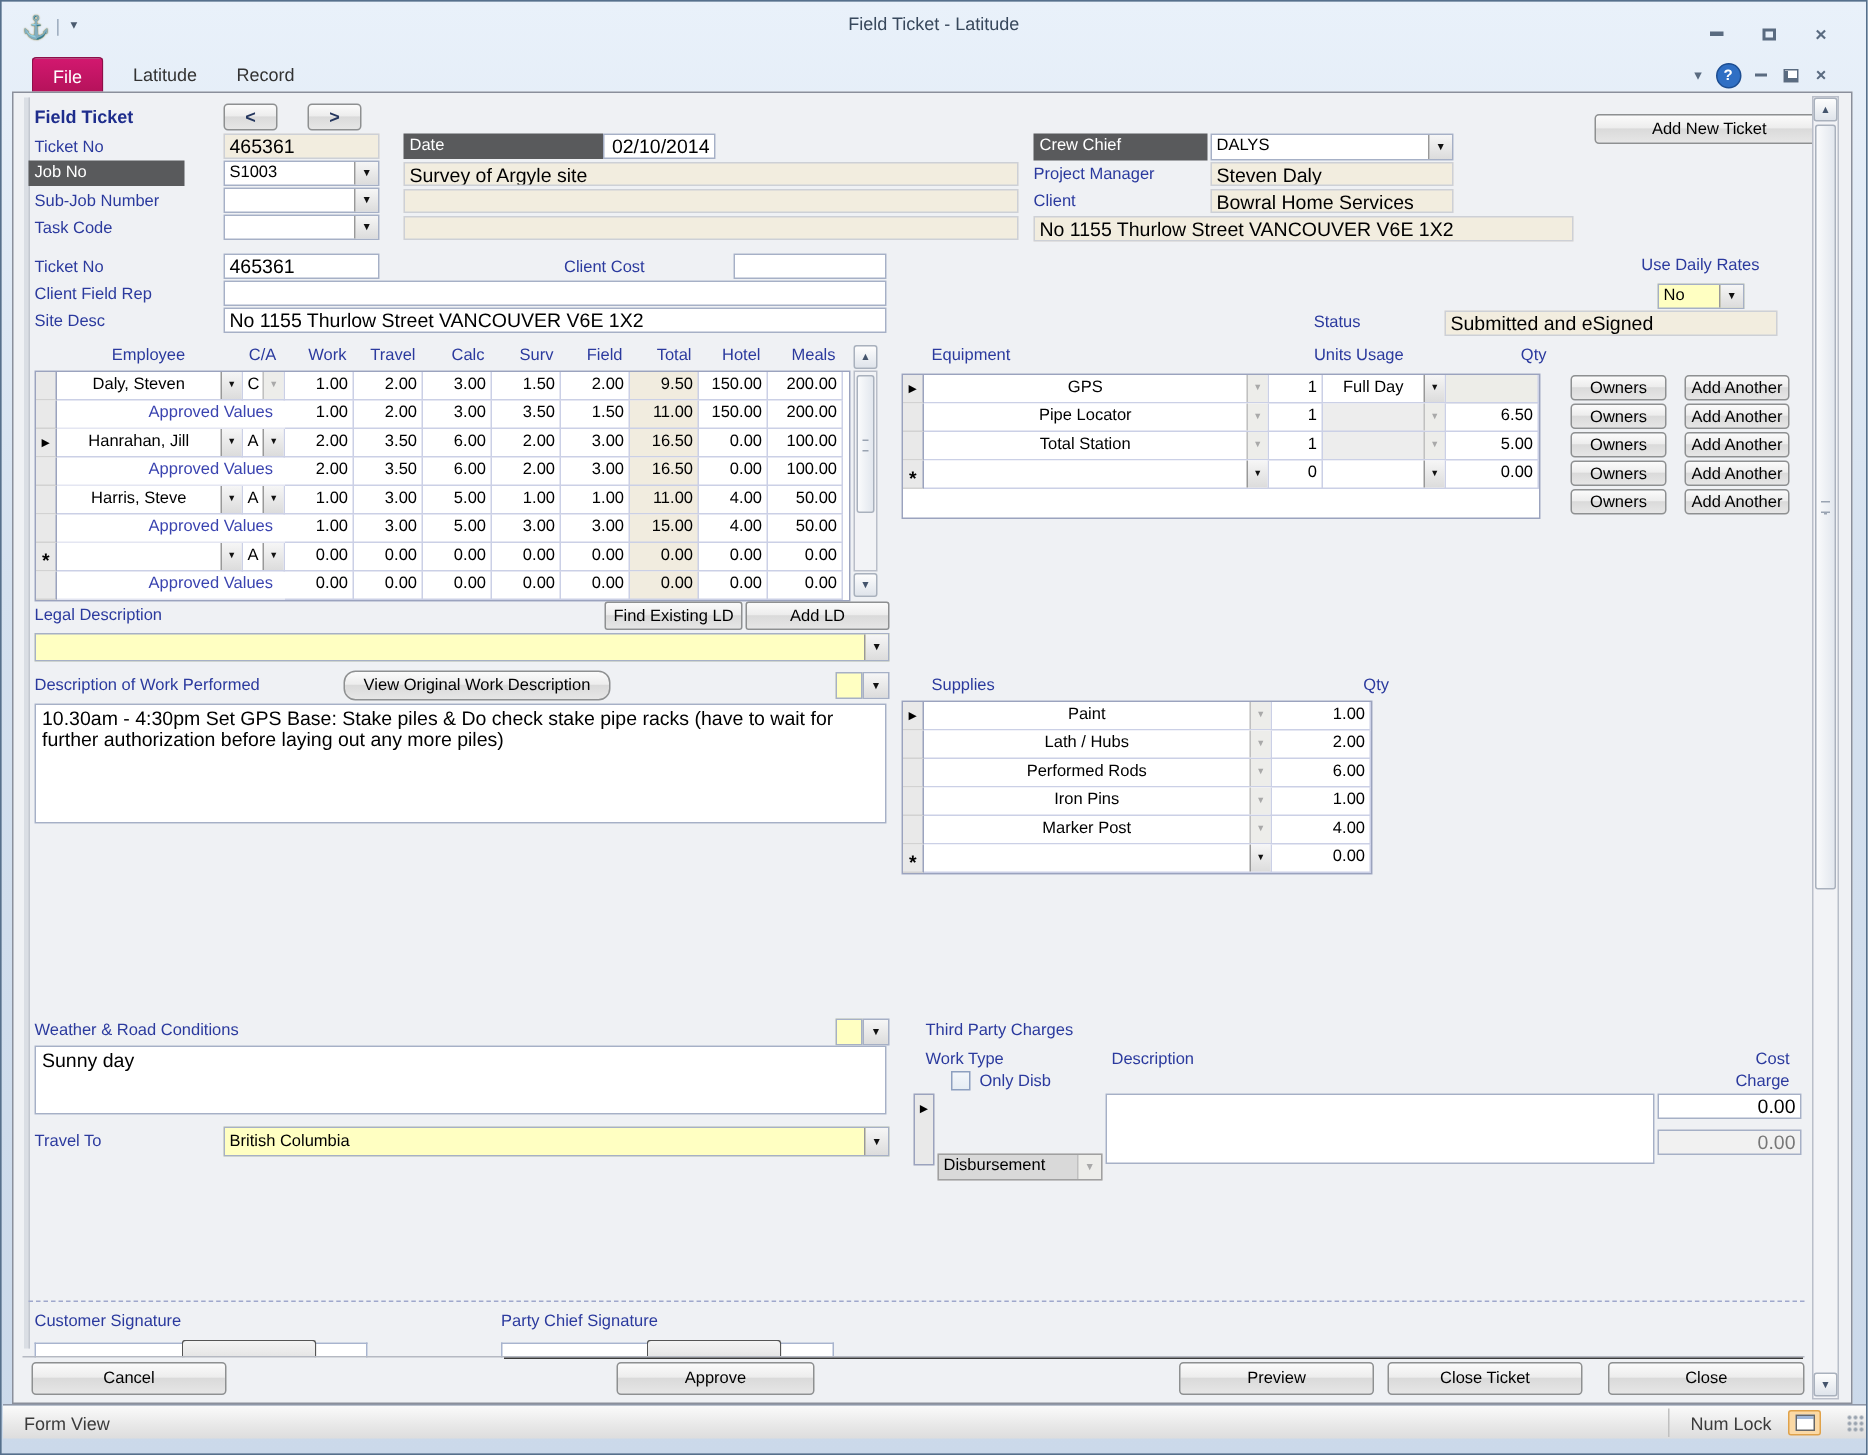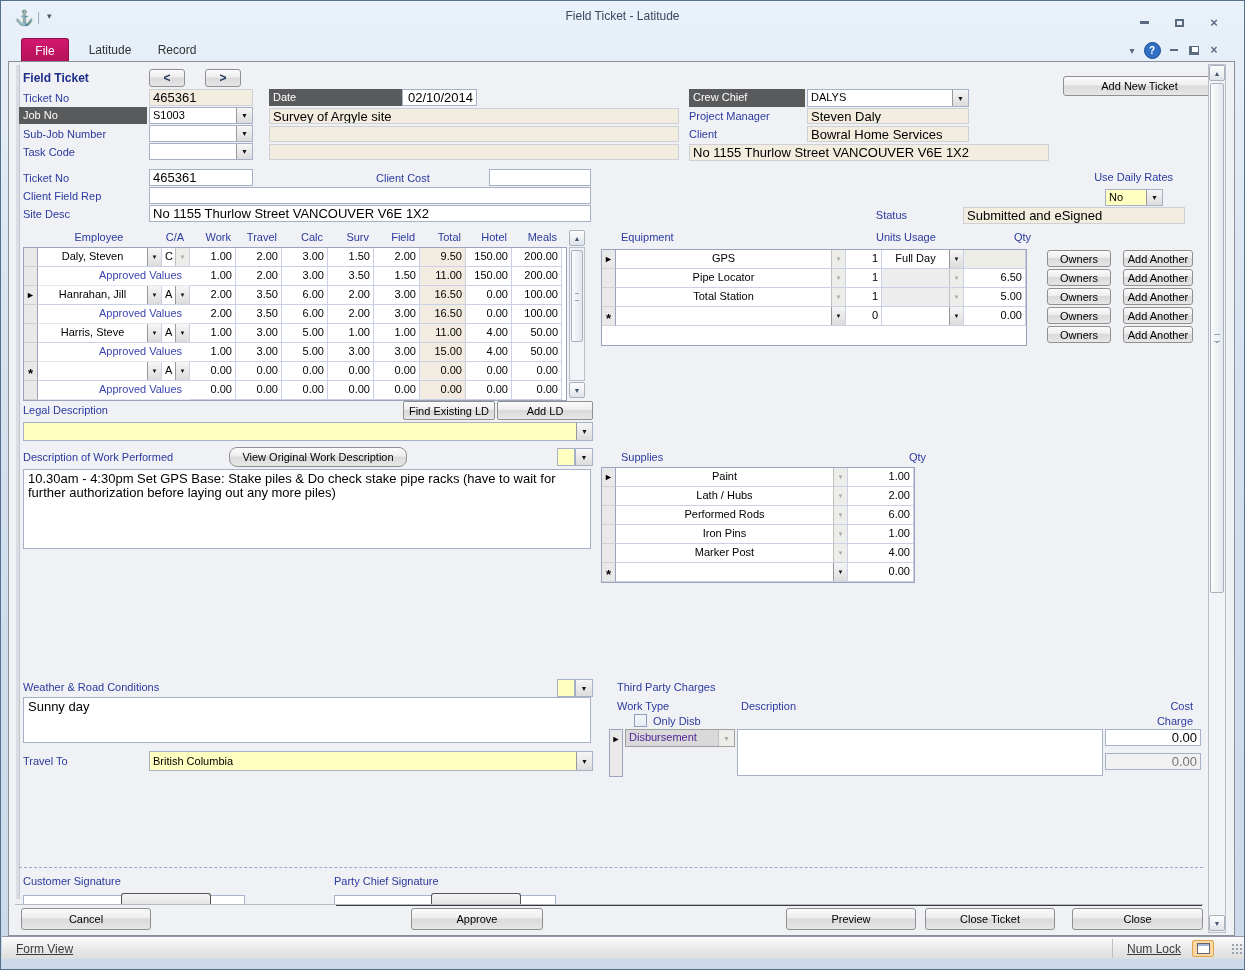--- a/index.html
+++ b/index.html
@@ -30,21 +30,21 @@
   .lbl.b{font-weight:bold;color:#1E2D8C;font-size:12px;}
   .lbl.r{text-align:right;}
   .dlbl{position:absolute;font-size:11px;color:#fff;background:#595A5C;padding:2px 4px;box-sizing:border-box;white-space:nowrap;}
   .inp{position:absolute;font-size:13px;color:#000;background:#fff;border:1px solid #A6B0C6;box-sizing:border-box;padding:1px 3px;white-space:nowrap;overflow:hidden;line-height:13px;}
   .inp.beige{background:#F2EDDF;border-color:#CDD0D6;}
   .inp.yellow{background:#FFFFC2;}
   .inp.right{text-align:right;}
   .inp.dis{background:#F1F1F1;color:#777;}
   .combo{position:absolute;display:flex;border:1px solid #A6B0C6;background:#fff;box-sizing:border-box;}
   .combo.yellow{background:#FFFFC2;}
-  .combo.gray{background:#D9D9D9;color:#4c1d95;border-color:#A0A0A0;}
+  .combo.gray{background:#D9D9D9;color:#000000;border-color:#A0A0A0;margin-top:40px;}
   .cv{flex:1;font-size:11px;padding:1px 3px;white-space:nowrap;overflow:hidden;line-height:13px;}
   .dd{width:16px;display:flex;align-items:center;justify-content:center;background:linear-gradient(#F6F6F6,#DCDCDC);border-left:1px solid #999;font-size:7px;color:#111;box-sizing:border-box;}
   .dd::after{content:"▼";}
   .dd.dis{color:#A9A9A9;background:#EDEDEA;border-left-color:#C0C0C0;}
   .btn{position:absolute;display:flex;align-items:center;justify-content:center;font-size:11px;color:#000;
        background:linear-gradient(#FBFBFB,#EDEDED 45%,#DADADA 50%,#E6E6E6);
        border:1px solid #8E9091;border-radius:3px;box-sizing:border-box;white-space:nowrap;}
   .btn.uline::first-letter{text-decoration:underline;}
   .navbtn{font-weight:bold;color:#24365E;font-size:12px;}
   
@@ -70,21 +70,21 @@
   .sb{position:absolute;background:#F2F3F6;border:1px solid #B9BEC9;box-sizing:border-box;}
   .sbtn{position:absolute;display:flex;align-items:center;justify-content:center;font-size:7px;color:#44546C;
         background:linear-gradient(#FDFDFD,#DFE4EB);border:1px solid #A9B1BD;border-radius:2px;box-sizing:border-box;}
   .sthumb{position:absolute;background:linear-gradient(90deg,#FAFBFC,#E2E7EE);border:1px solid #A9B1BD;border-radius:2px;box-sizing:border-box;}
   .grip{position:absolute;left:3px;right:3px;height:6px;border-top:1px solid #9AA4B2;border-bottom:1px solid #9AA4B2;box-shadow:0 3px 0 -2px #9AA4B2;}
   
   .dash{position:absolute;border-top:1px dashed #9FA8CC;}
   .chk{position:absolute;width:13px;height:13px;border:1px solid #8DA0C0;background:linear-gradient(#F2F6FA,#E6EDF4);box-sizing:border-box;}
   .statusbar{position:absolute;left:1px;top:935px;width:1243px;height:23px;
              background:linear-gradient(#FBFBFB,#E8E8E8 60%,#DDDDDD);border-top:1px solid #9098A8;box-sizing:border-box;}
-  .statusbar .txt{position:absolute;top:5px;font-size:12px;color:#3B3B3B;text-decoration:underline;}
+  .statusbar .txt{position:absolute;top:5px;font-size:12px;color:#3B3B3B;}
   .ssep{position:absolute;top:2px;width:1px;height:19px;background:#C0C0C0;}
   .numlockbtn{position:absolute;left:1190px;top:3px;width:22px;height:17px;background:#FBD9A5;border:1px solid #E0A24A;border-radius:2px;box-sizing:border-box;display:flex;align-items:center;justify-content:center;}
   .nlicon{width:11px;height:9px;background:#fff;border:1px solid #666;box-shadow:inset 0 2px 0 #9FB6D8;}
   .rgrip{position:absolute;right:2px;top:6px;width:12px;height:12px;
          background:radial-gradient(circle at 2px 2px,#98A2AE 1px,transparent 1.5px);
          background-size:4px 4px;}
   .fragfield{position:absolute;background:#fff;border:1px solid #A8B4CE;border-bottom:none;box-sizing:border-box;}
   .fragbtn{position:absolute;background:linear-gradient(#F4F4F4,#E4E4E4);border:1px solid #555;border-bottom:none;border-radius:3px 3px 0 0;box-sizing:border-box;}
   .hline{position:absolute;height:1px;}
 </style>
@@ -129,21 +129,21 @@
   <div class="panel"></div>
   <div class="vstrip"></div>
 
   <div class="lbl b" style="left:22px;top:70px">Field Ticket</div>
   <div class="btn navbtn" style="left:148px;top:68px;width:36px;height:18px">&lt;</div>
   <div class="btn navbtn" style="left:204px;top:68px;width:36px;height:18px">&gt;</div>
 
   <div class="lbl" style="left:22px;top:91px">Ticket No</div>
   <div class="inp beige" style="left:148px;top:88px;width:104px;height:17px">465361</div>
 
-  <div class="dlbl" style="left:18px;top:106px;width:128px;height:17px">Job No</div>
+  <div class="dlbl" style="left:18px;top:106px;width:104px;height:17px">Job No</div>
   <div class="combo" style="left:148px;top:106px;width:104px;height:17px">
     <span class="cv">S1003</span>
     <span class="dd"></span>
   </div>
   <div class="lbl" style="left:22px;top:127px">Sub-Job Number</div>
   <div class="combo" style="left:148px;top:124px;width:104px;height:17px">
     <span class="cv"></span>
     <span class="dd"></span>
   </div>
   <div class="lbl" style="left:22px;top:145px">Task Code</div>

